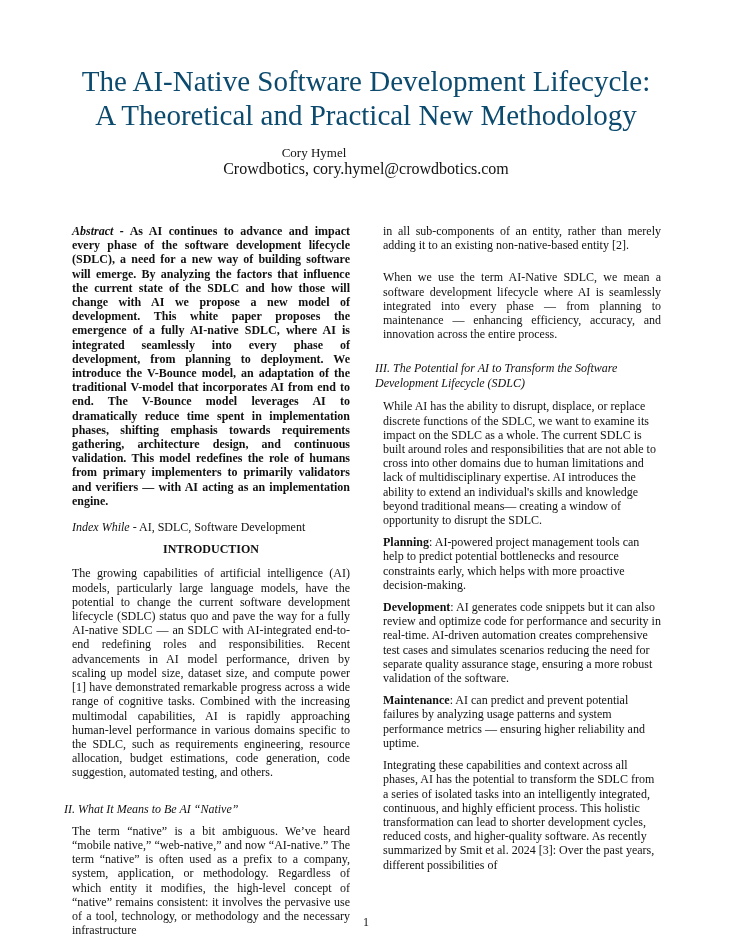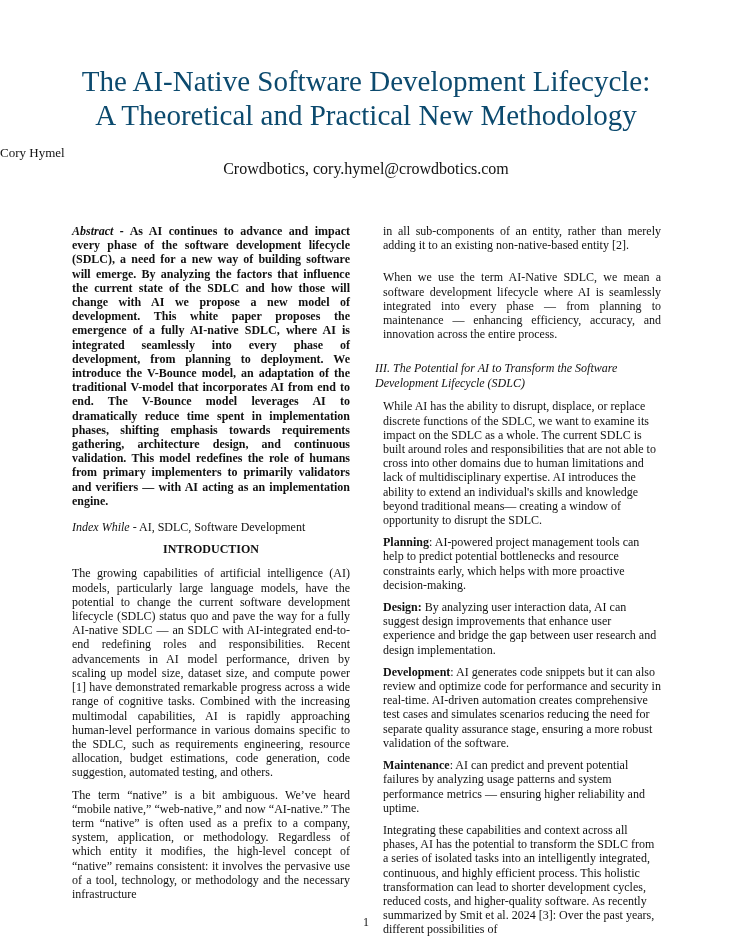--- a/index.html
+++ b/index.html
@@ -5,21 +5,21 @@
   html, body { margin: 0; padding: 0; background: #ffffff; }
   body {
     width: 732px; height: 949px; position: relative; overflow: hidden;
     font-family: "Liberation Serif", "DejaVu Serif", serif; color: #111;
   }
   .title {
     position: absolute; left: 0; top: 64px; width: 732px; text-align: center;
     font-size: 29px; line-height: 34px; color: #0c4a6e;
   }
   .author {
-    position: absolute; left: 0; top: 145px; width: 628px; text-align: left;
+    position: absolute; left: 0; top: 145px; width: 628px; text-align: center;
     font-size: 13px; line-height: 16px;
   }
   .affil {
     position: absolute; left: 0; top: 161px; width: 732px; text-align: center;
     font-size: 16px; line-height: 16px;
   }
   .col {
     position: absolute; top: 216px; font-size: 12px; line-height: 14.2px;
   }
   .col-left { left: 64px; width: 294px; }
@@ -53,33 +53,33 @@
 <div class="affil">Crowdbotics, cory.hymel@crowdbotics.com</div>
 
 <div class="col col-left">
   <p class="abstract"><span class="lead">Abstract -</span><span> As AI continues to advance and impact every phase of the software development lifecycle (SDLC), a need for a new way of building software will emerge. By analyzing the factors that influence the current state of the SDLC and how those will change with AI we propose a new model of development. This white paper proposes the emergence of a fully AI-native SDLC, where AI is integrated seamlessly into every phase of development, from planning to deployment. We introduce the V-Bounce model, an adaptation of the traditional V-model that incorporates AI from end to end. The V-Bounce model leverages AI to dramatically reduce time spent in implementation phases, shifting emphasis towards requirements gathering, architecture design, and continuous validation. This model redefines the role of humans from primary implementers to primarily validators and verifiers — with AI acting as an implementation engine.</span></p>
 
   <p class="index"><span class="lead">Index While</span><span> - AI, SDLC, Software Development</span></p>
 
   <div class="intro-h">INTRODUCTION</div>
   <p class="just">The growing capabilities of artificial intelligence (AI) models, particularly large language models, have the potential to change the current software development lifecycle (SDLC) status quo and pave the way for a fully AI-native SDLC — an SDLC with AI-integrated end-to-end redefining roles and responsibilities. Recent advancements in AI model performance, driven by scaling up model size, dataset size, and compute power [1] have demonstrated remarkable progress across a wide range of cognitive tasks. Combined with the increasing multimodal capabilities, AI is rapidly approaching human-level performance in various domains specific to the SDLC, such as requirements engineering, resource allocation, budget estimations, code generation, code suggestion, automated testing, and others.</p>
 
+  <div class="sec-h mt22">II. What It Means to Be AI “Native”</div>
   <p class="just">The term “native” is a bit ambiguous. We’ve heard “mobile native,” “web-native,” and now “AI-native.” The term “native” is often used as a prefix to a company, system, application, or methodology. Regardless of which entity it modifies, the high-level concept of “native” remains consistent: it involves the pervasive use of a tool, technology, or methodology and the necessary infrastructure</p>
 </div>
 
 <div class="col col-right">
   <p class="just">in all sub-components of an entity, rather than merely adding it to an existing non-native-based entity [2].</p>
   <p class="just mt20">When we use the term AI-Native SDLC, we mean a software development lifecycle where AI is seamlessly integrated into every phase — from planning to maintenance — enhancing efficiency, accuracy, and innovation across the entire process.</p>
 
   <div class="sec-h-right">III. The Potential for AI to Transform the Software Development Lifecycle (SDLC)</div>
   <p class="left-align">While AI has the ability to disrupt, displace, or replace discrete functions of the SDLC, we want to examine its impact on the SDLC as a whole. The current SDLC is built around roles and responsibilities that are not able to cross into other domains due to human limitations and lack of multidisciplinary expertise. AI introduces the ability to extend an individual's skills and knowledge beyond traditional means— creating a window of opportunity to disrupt the SDLC.</p>
 
   <p class="left-align mt8"><span class="bold">Planning</span><span>:</span><span> AI-powered project management tools can help to predict potential bottlenecks and resource constraints early, which helps with more proactive decision-making.</span></p>
 
-  <p class="left-align mt8"><span class="bold">Design:</span><span> By analyzing user interaction data, AI can suggest design improvements that enhance user experience and bridge the gap between user research and design implementation.</span></p>
 
   <p class="left-align mt8"><span class="bold">Development</span><span>:</span><span> AI generates code snippets but it can also review and optimize code for performance and security in real-time. AI-driven automation creates comprehensive test cases and simulates scenarios reducing the need for separate quality assurance stage, ensuring a more robust validation of the software.</span></p>
 
   <p class="left-align mt8"><span class="bold">Maintenance</span><span>:</span><span> AI can predict and prevent potential failures by analyzing usage patterns and system performance metrics — ensuring higher reliability and uptime.</span></p>
 
   <p class="left-align mt8">Integrating these capabilities and context across all phases, AI has the potential to transform the SDLC from a series of isolated tasks into an intelligently integrated, continuous, and highly efficient process. This holistic transformation can lead to shorter development cycles, reduced costs, and higher-quality software. As recently summarized by Smit et al. 2024 [3]: Over the past years, different possibilities of</p>
 </div>
 
 <div class="page-num">1</div>
 

